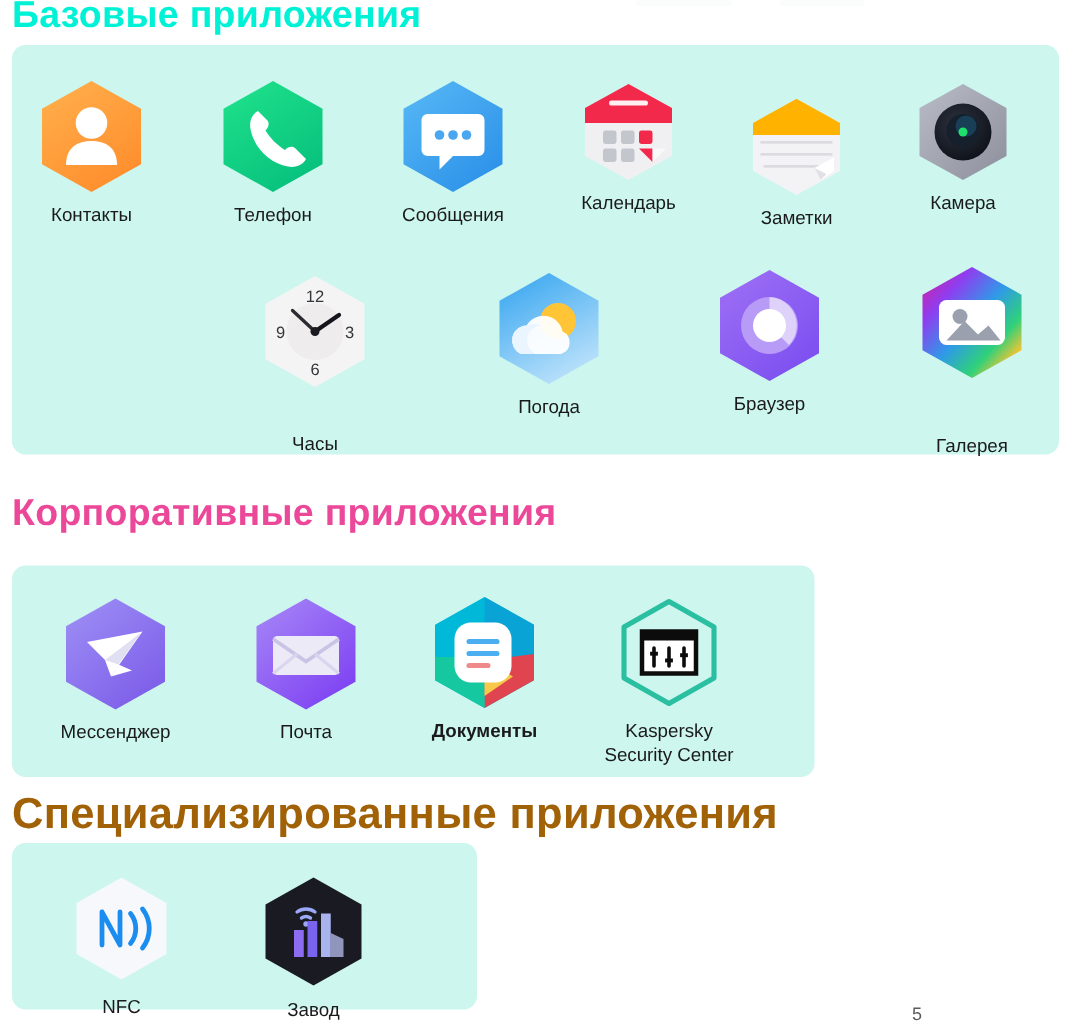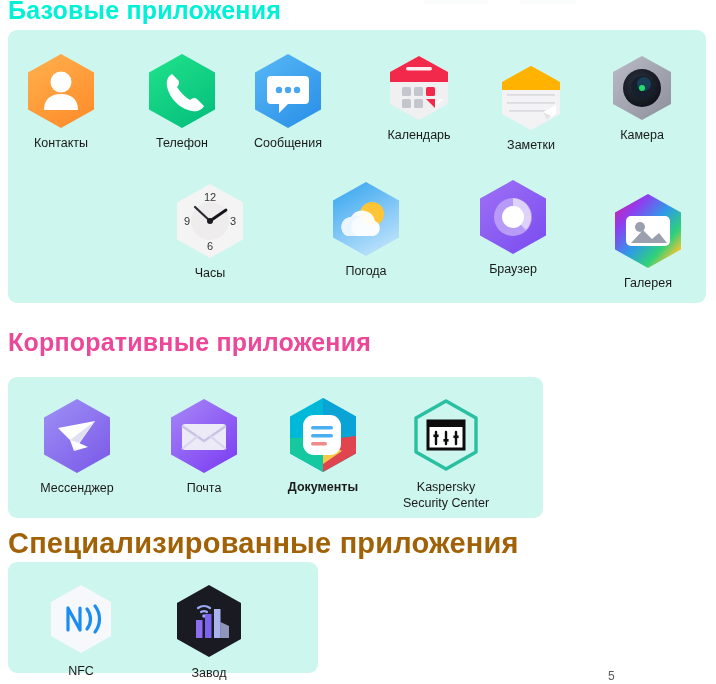--- a/index.html
+++ b/index.html
@@ -137,21 +137,21 @@
               <stop offset="1" stop-color="#05bf7c"></stop>
           </linearGradient>
         </defs>
         <polygon points="39,2 72,20.5 72,57.5 39,76 6,57.5 6,20.5" fill="url(#g-phone)"></polygon>
         <path d="M29 22 c-4 2 -6 7 -5 12 c2 12 13 23 25 25 c5 1 10 -1 12 -5 l-7 -7 c-2 -2 -5 -1 -7 1 c-5 -3 -10 -8 -13 -13 c2 -2 3 -5 1 -7 z" fill="#ffffff"></path>
       </svg>
     </span>
     <span class="label">Телефон</span>
   </div>
 
-  <div class="app" style="left:288px; top:52px;">
+  <div class="app" style="left:302px; top:52px;">
     <span class="icon">
       <svg viewBox="0 0 78 78" width="78" height="78">
         <defs>
           <linearGradient id="g-msg" x1="0.1" y1="0" x2="0.9" y2="1">
             <stop offset="0" stop-color="#56b7f5"></stop>
               <stop offset="1" stop-color="#2a8fe8"></stop>
           </linearGradient>
         </defs>
         <polygon points="39,2 72,20.5 72,57.5 39,76 6,57.5 6,20.5" fill="url(#g-msg)"></polygon>
         <path d="M22 24 h34 a4 4 0 0 1 4 4 v20 a4 4 0 0 1 -4 4 h-17 l-9 9 v-9 h-8 a4 4 0 0 1 -4 -4 v-20 a4 4 0 0 1 4 -4 z" fill="#ffffff"></path>
@@ -214,21 +214,21 @@
         <circle cx="34" cy="34" r="19" fill="url(#g-lens)"></circle>
         <circle cx="34" cy="33" r="11" fill="#16202c"></circle>
         <circle cx="36" cy="30" r="7" fill="#1a4a63" opacity="0.75"></circle>
         <circle cx="34" cy="34" r="3" fill="#1ee06a"></circle>
       </svg>
     </span>
     <span class="label">Камера</span>
   </div>
 
 
-  <div class="app" style="left:210px; top:182px;">
+  <div class="app" style="left:210px; top:182px;gap:23px;">
     <span class="icon">
       <svg viewBox="0 0 78 78" width="78" height="78">
         <polygon points="39,2 72,20.5 72,57.5 39,76 6,57.5 6,20.5" fill="#f5f4f4"></polygon>
         <circle cx="39" cy="39" r="19" fill="#eeeced"></circle>
         <text x="39" y="19" font-family="Liberation Sans, sans-serif" font-size="11" fill="#35353a" text-anchor="middle">12</text>
         <text x="62" y="43" font-family="Liberation Sans, sans-serif" font-size="11" fill="#35353a" text-anchor="middle">3</text>
         <text x="39" y="68" font-family="Liberation Sans, sans-serif" font-size="11" fill="#35353a" text-anchor="middle">6</text>
         <text x="16" y="43" font-family="Liberation Sans, sans-serif" font-size="11" fill="#35353a" text-anchor="middle">9</text>
         <line x1="39" y1="39" x2="24" y2="25" stroke="#2a2a30" stroke-width="2.2" stroke-linecap="round"></line>
         <line x1="39" y1="39" x2="55" y2="28" stroke="#14141a" stroke-width="2.8" stroke-linecap="round"></line>
@@ -267,21 +267,21 @@
         </defs>
         <polygon points="39,2 72,20.5 72,57.5 39,76 6,57.5 6,20.5" fill="url(#g-browser)"></polygon>
         <circle cx="39" cy="39" r="19" fill="#b79bf7"></circle>
         <circle cx="39" cy="39" r="11" fill="#ffffff"></circle>
         <path d="M39 20 a19 19 0 0 1 13 32 l-8 -8 a11 11 0 0 0 -5 -13 z" fill="#ffffff" opacity="0.55"></path>
       </svg>
     </span>
     <span class="label">Браузер</span>
   </div>
 
-  <div class="app" style="left:648px; top:192px;">
+  <div class="app" style="left:648px; top:176px;gap:30px;">
     <span class="icon">
       <svg viewBox="0 0 78 78" width="78" height="78">
         <defs>
           <linearGradient id="g-gal" x1="0" y1="0" x2="1" y2="1">
             <stop offset="0" stop-color="#e3198f"></stop>
             <stop offset="0.25" stop-color="#8f3df0"></stop>
             <stop offset="0.5" stop-color="#2f9ae8"></stop>
             <stop offset="0.72" stop-color="#2fd17a"></stop>
             <stop offset="0.88" stop-color="#ffc32e"></stop>
             <stop offset="1" stop-color="#f24e1e"></stop>

